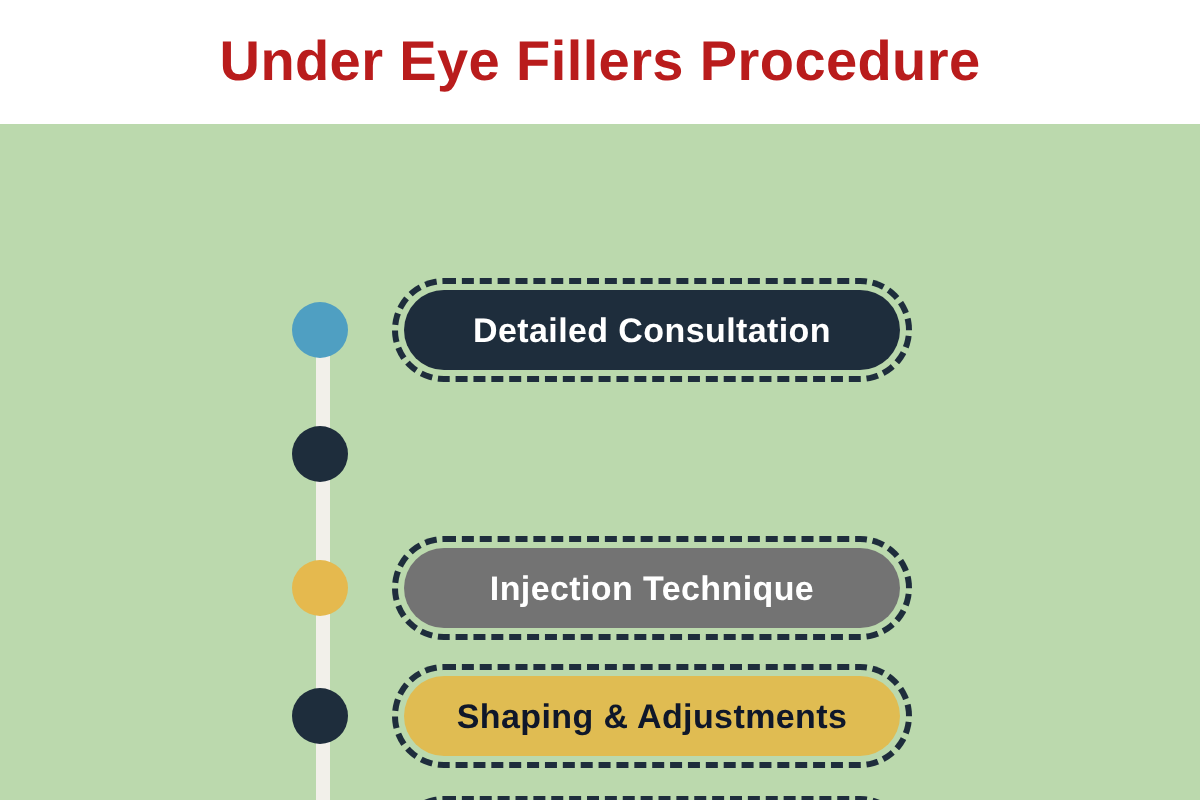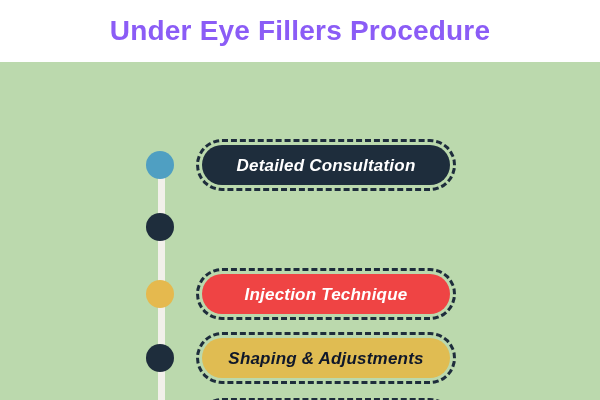--- a/index.html
+++ b/index.html
@@ -70,56 +70,55 @@
   .row-5 { top: 336px; height: 52px; }
 
   .pill {
     width: 100%; height: 100%;
     border-radius: 999px;
     display: flex;
     align-items: center;
     justify-content: center;
     text-align: left;
     padding: 0 14px;
-    font-style: italic;
   }
   .pill-label {
     font-size: 17px;
     font-weight: 700;
     line-height: 21px;
     letter-spacing: 0.2px;
   }
 </style>
 </head>
 <body>
 
 <div class="canvas">
 
   <div class="header" style="background-color: rgb(255, 255, 255);">
-    <h1 class="title" style="color: #8b5cf6;">Under Eye Fillers Procedure</h1>
+    <h1 class="title" style="color: #b91c1c;">Under Eye Fillers Procedure</h1>
   </div>
 
   <div class="panel" style="background-color: rgb(187, 217, 173);">
 
     <div class="timeline-line" style="background-color: rgb(242, 240, 234);"></div>
 
     <div class="dot dot-1" style="background-color: rgb(79, 159, 194);"></div>
     <div class="dot dot-2" style="background-color: rgb(30, 45, 60);"></div>
     <div class="dot dot-3" style="background-color: rgb(229, 185, 78);"></div>
     <div class="dot dot-4" style="background-color: rgb(30, 45, 60);"></div>
 
     <div class="step-outline row-1" style="border-color: rgb(30, 45, 60);">
       <div class="pill" style="background-color: rgb(30, 45, 60);">
         <span class="pill-label" style="color: rgb(255, 255, 255);">Detailed Consultation</span>
       </div>
     </div>
 
 
     <div class="step-outline row-3" style="border-color: rgb(30, 45, 60);">
-      <div class="pill" style="background-color: #ef4444;">
+      <div class="pill" style="background-color: #737373;">
         <span class="pill-label" style="color: rgb(255, 255, 255);">Injection Technique</span>
       </div>
     </div>
 
     <div class="step-outline row-4" style="border-color: rgb(30, 45, 60);">
       <div class="pill" style="background-color: rgb(224, 188, 82);">
         <span class="pill-label" style="color: #0f172a;">Shaping &amp; Adjustments</span>
       </div>
     </div>
 

